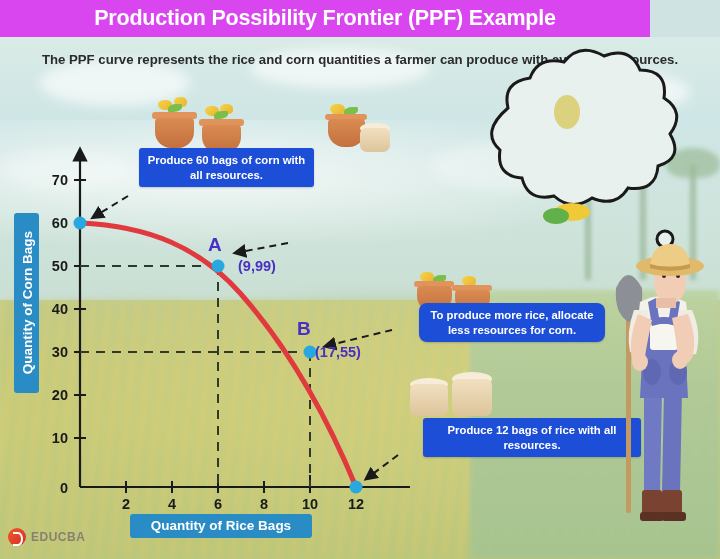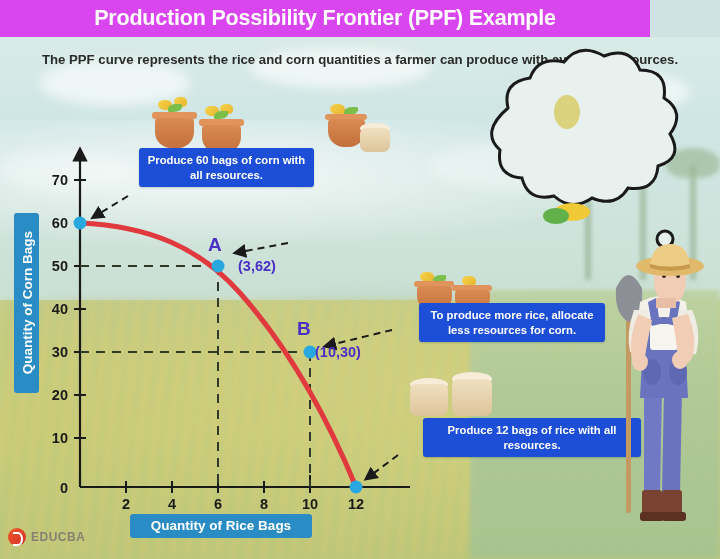--- a/index.html
+++ b/index.html
@@ -93,21 +93,21 @@
   
   .callout {
     position:absolute; background:#1d4ed8; color:#ffffff;
     font-size:11.3px; font-weight:bold; line-height:14.5px;
     text-align:center; border-radius:3px; padding:5px 7px;
     box-shadow:0 1px 2px rgba(0,0,0,.18);
     margin-left:39px;
   }
   #callout-corn60  { left:100px; top:148px; width:175px; }
   #callout-morecorn{ left:268px; top:198px; width:182px; }
-  #callout-morerice{ left:380px; top:303px; width:186px; }
+  #callout-morerice{ left:380px; top:303px; width:186px;border-radius:8px; }
   #callout-rice12  { left:384px; top:418px; width:218px; }
 
   
   .bubble {
     position:absolute; left:470px; top:84px; width:200px; height:162px;
   }
   .bubble-text {
     position:absolute; left:0; top:52px; width:200px; text-align:center;
     color:#2b2b2b; font-size:12.6px; font-weight:bold; line-height:17px;
     z-index:3;
@@ -320,23 +320,23 @@
 
     <g>
       <ellipse cx="567" cy="112" rx="13" ry="17" fill="#d9cd6a" opacity=".85"></ellipse>
       <ellipse cx="572" cy="212" rx="18" ry="9" fill="#f0c937"></ellipse>
       <ellipse cx="556" cy="216" rx="13" ry="8" fill="#62b04a"></ellipse>
     </g>
   </svg>
 
 
   <div class="pt-letter" id="label-A">A</div>
-  <div class="pt-coord" id="coord-A">(3,62)</div>
+  <div class="pt-coord" id="coord-A">(9,99)</div>
   <div class="pt-letter" id="label-B">B</div>
-  <div class="pt-coord" id="coord-B">(10,30)</div>
+  <div class="pt-coord" id="coord-B">(17,55)</div>
 
   <div class="callout" id="callout-corn60">Produce 60 bags of corn with all resources.</div>
   <div class="callout" id="callout-morerice">To produce more rice, allocate less resources for corn.</div>
   <div class="callout" id="callout-rice12">Produce 12 bags of rice with all resources.</div>
 
   <div class="axis-label-badge" id="x-axis-badge">Quantity of Rice Bags</div>
   <div class="axis-label-badge" id="y-axis-badge">
     <span>Quantity of Corn Bags</span>
   </div>
 

